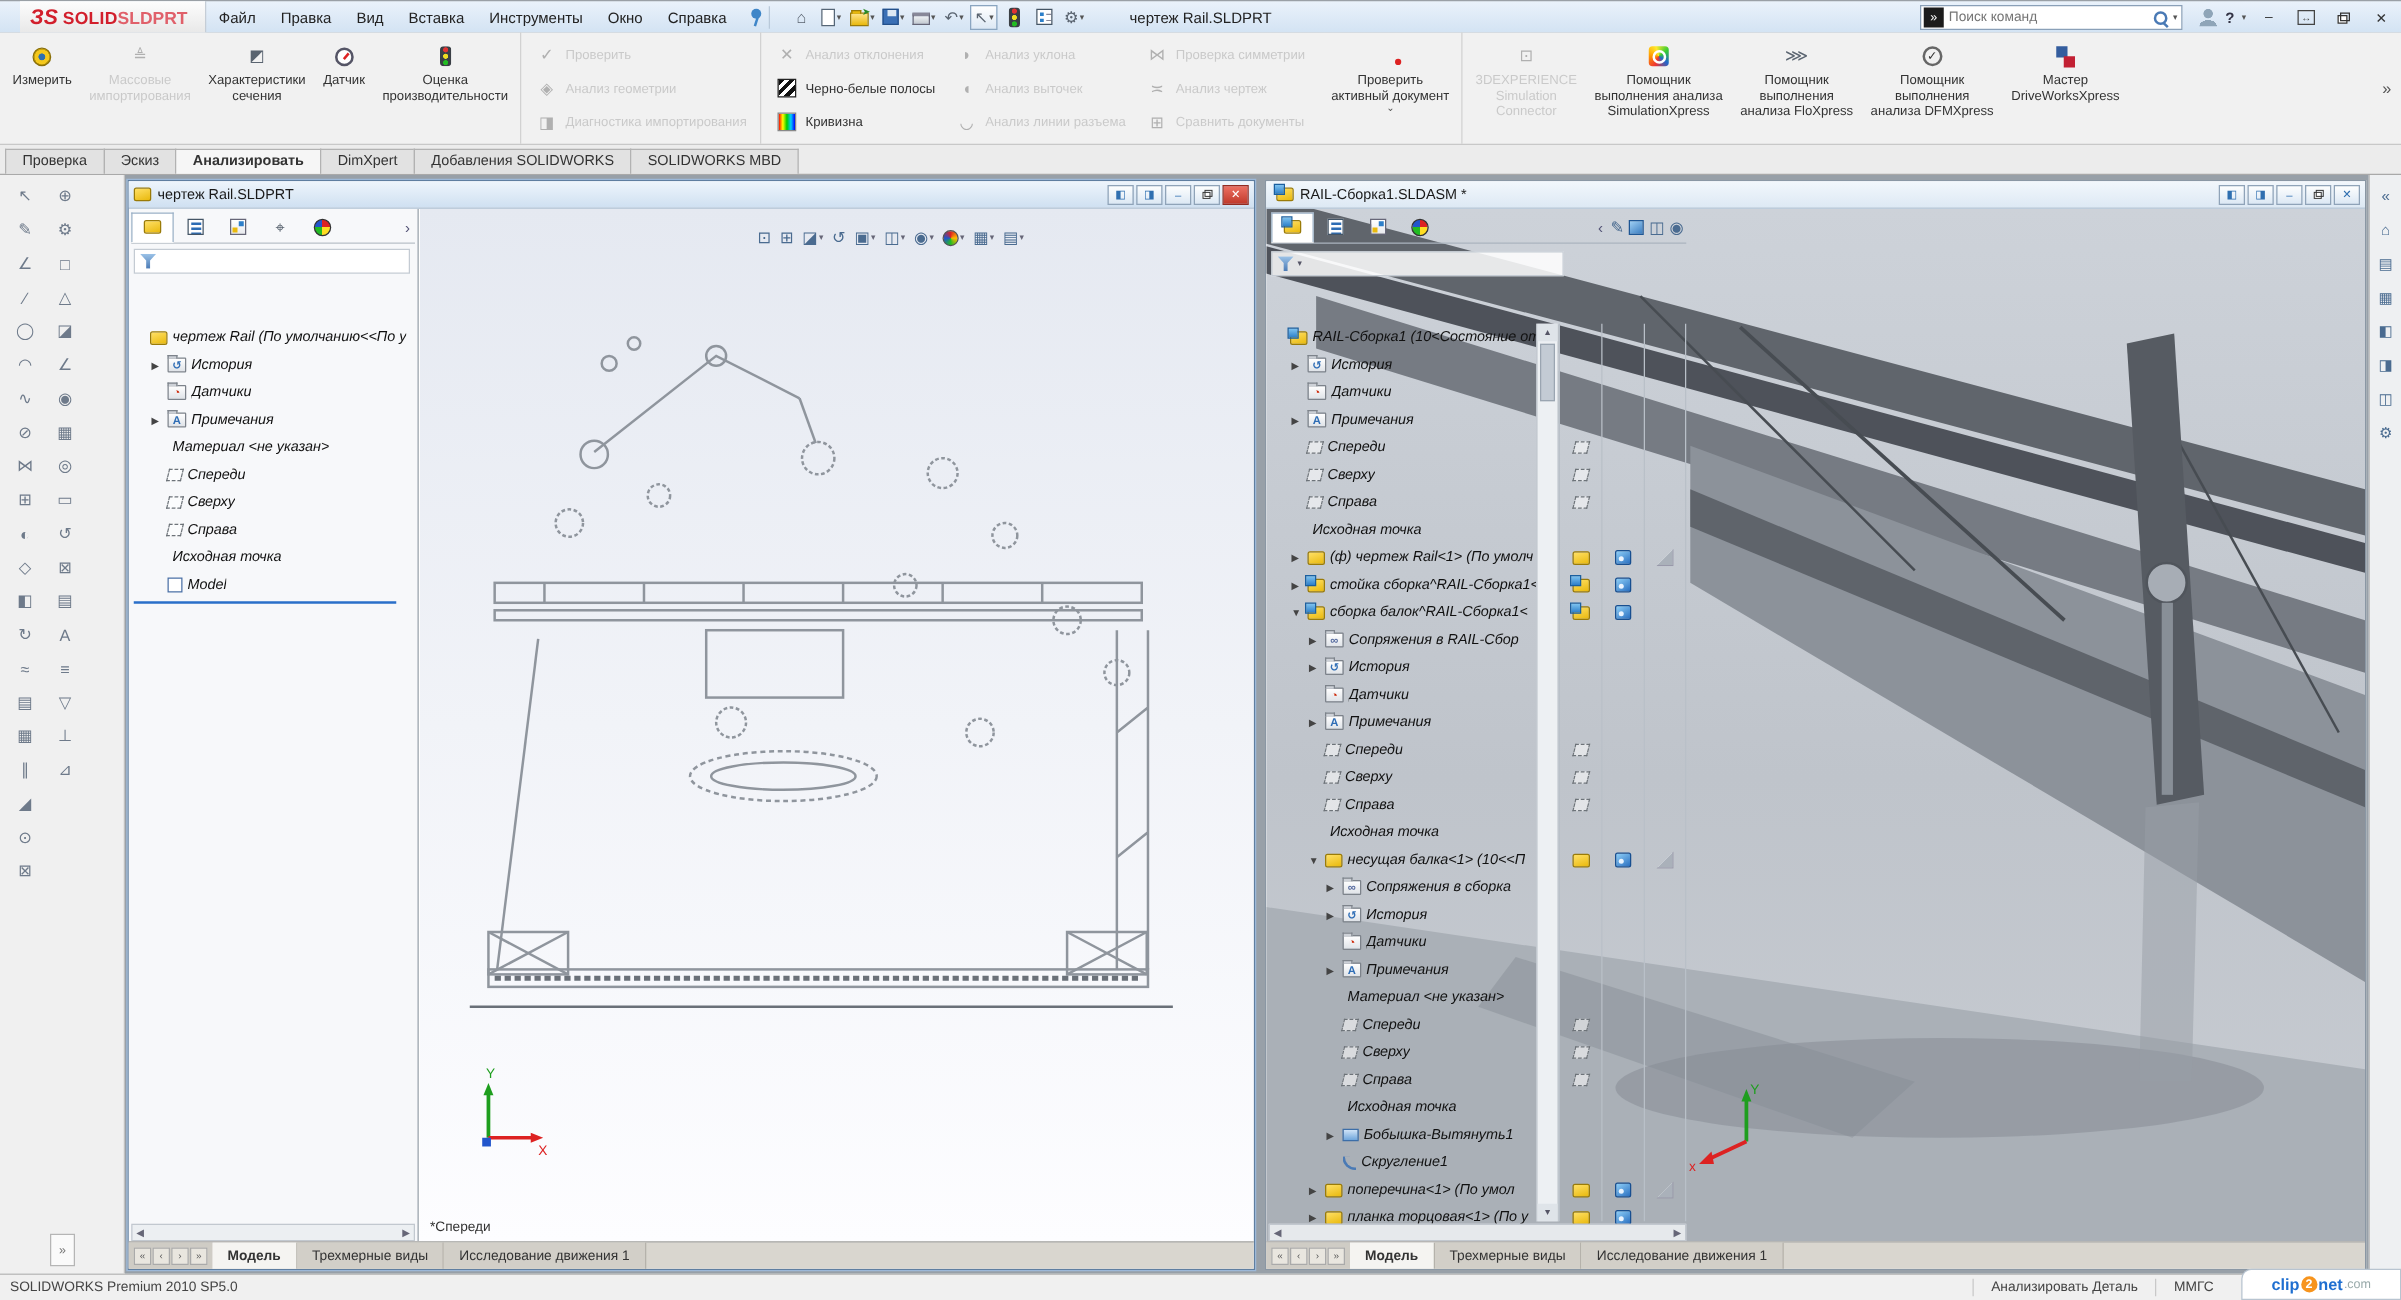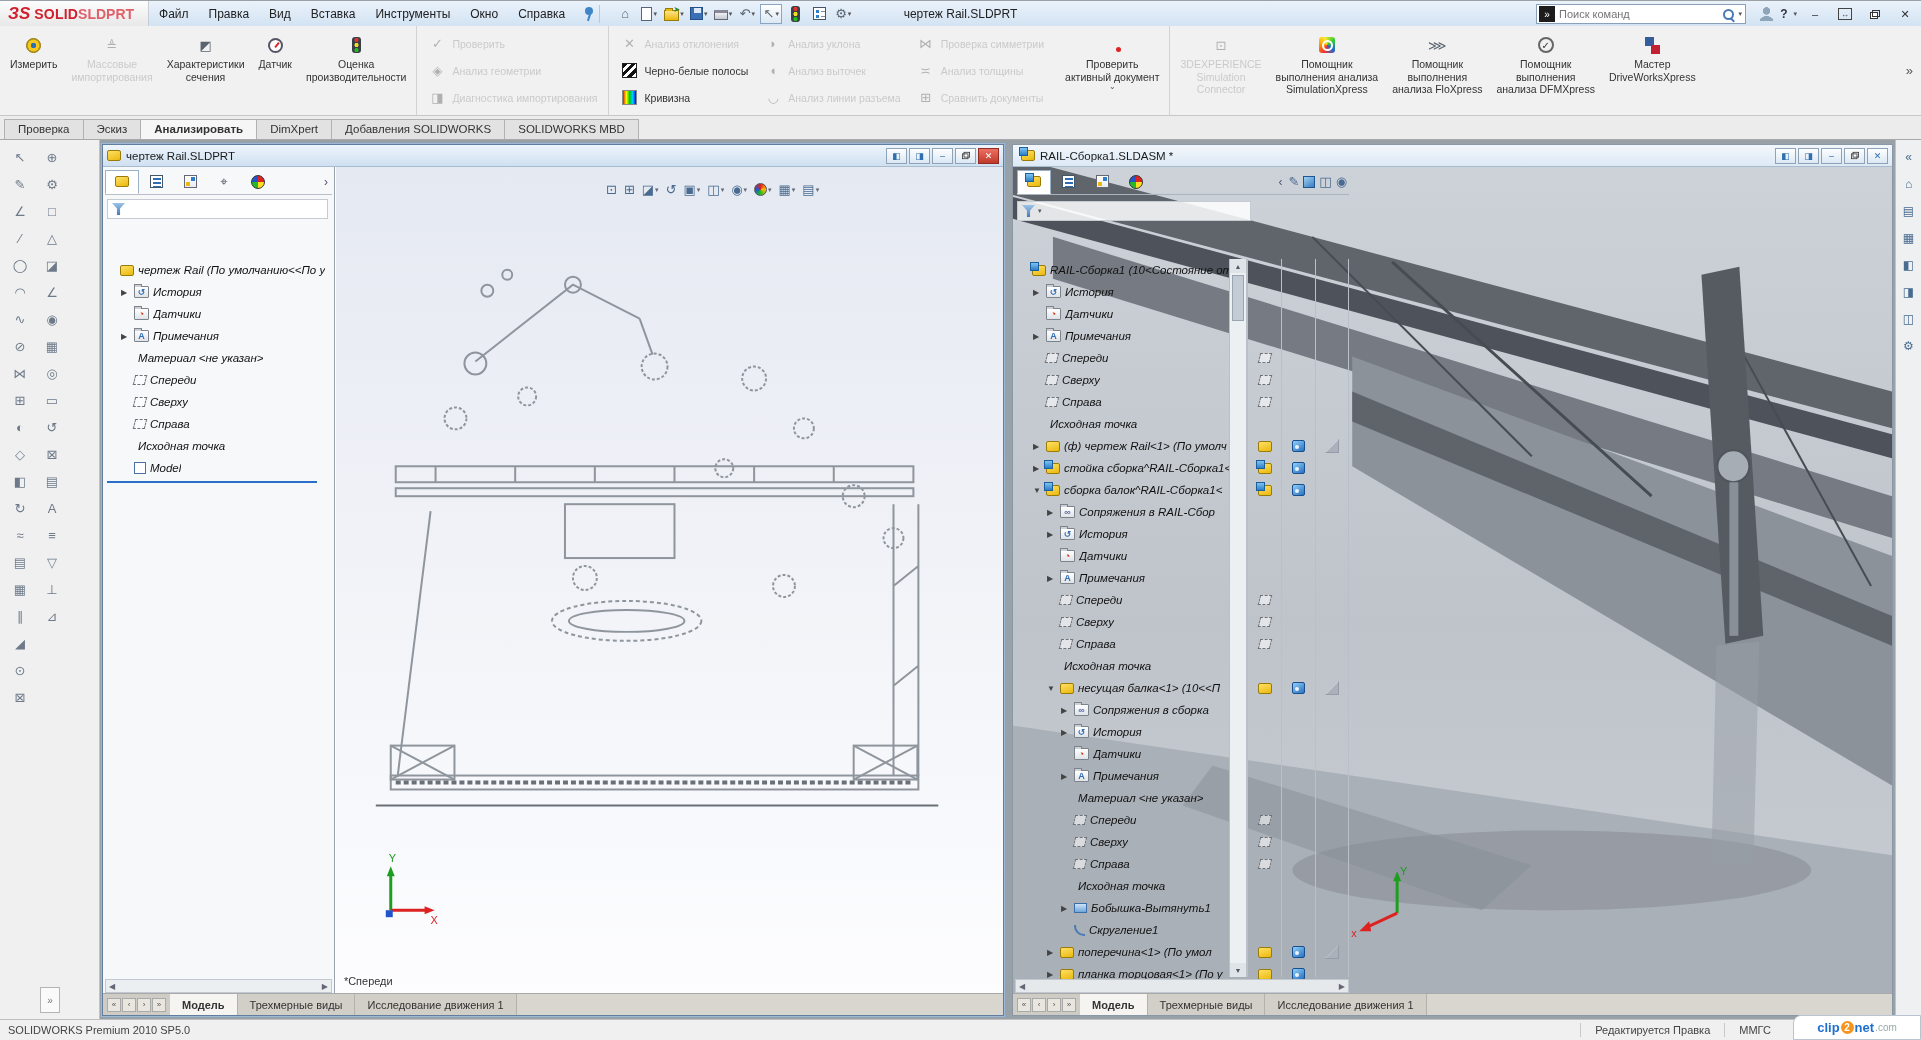--- a/index.html
+++ b/index.html
@@ -3,21 +3,21 @@
 <meta charset="utf-8">
 <style>
   * { margin:0; padding:0; box-sizing:border-box; }
   html,body { width:1921px; height:1040px; overflow:hidden;
     font-family:"Liberation Sans","DejaVu Sans",sans-serif; font-size:12px; color:#1b1b1b;
     background:#9aa0a6; }
 
   
   #titlebar { position:absolute; left:0; top:1px; width:1921px; height:26px;
     background:linear-gradient(#eaf2fb,#d3e3f3); border-bottom:1px solid #b9c9da;
-    display:flex; align-items:center; }
+    display:flex; align-items:center;padding-left:16px; }
   .logo { display:flex; align-items:center; gap:4px; padding:0 14px 0 8px; height:100%;
     background:linear-gradient(#fdfdfd,#e8e8e8); border-right:1px solid #c5cdd6; }
   .logo .ds { color:#d21f2c; font-weight:bold; font-style:italic; font-size:17px; }
   .logo .sw1 { color:#d21f2c; font-weight:bold; font-size:14px; letter-spacing:.2px; }
   .logo .sw2 { color:#e0606a; font-weight:bold; font-size:14px; }
   .menu-item { padding:0 10px; height:100%; display:flex; align-items:center; font-size:12px; color:#222; }
   .qa { display:flex; align-items:center; gap:2px; margin-left:10px; }
   .qa-btn { height:20px; min-width:22px; display:flex; align-items:center; justify-content:center;
     gap:1px; padding:0 2px; color:#3a5a7a; }
   .qa-btn .caret { font-size:7px; color:#555; }
@@ -429,21 +429,21 @@
         <div class="rbtn-small dis">
           <span class="sic">
             <span class="ic" style="font-size: 13px; color: rgb(90, 100, 112);">⋈</span>
           </span>
           <span class="rlab">Проверка симметрии</span>
         </div>
         <div class="rbtn-small dis">
           <span class="sic">
             <span class="ic" style="font-size: 13px; color: rgb(90, 100, 112);">≍</span>
           </span>
-          <span class="rlab">Анализ толщины</span>
+          <span class="rlab">Анализ чертеж</span>
         </div>
         <div class="rbtn-small dis">
           <span class="sic">
             <span class="ic" style="font-size: 13px; color: rgb(90, 100, 112);">⊞</span>
           </span>
           <span class="rlab">Сравнить документы</span>
         </div>
       </div>
     </div>
     <div class="rib-group rib-div">
@@ -1154,21 +1154,21 @@
       <span class="ts-ic">◨</span>
       <span class="ts-ic">◫</span>
       <span class="ts-ic">⚙</span>
     </div>
 </div>
 
 <div id="statusbar">
   <span id="sb-left">SOLIDWORKS Premium 2010 SP5.0</span>
   <div id="sb-right">
     <span class="sb-sep"></span>
-    <span>Редактируется Правка</span>
+    <span>Анализировать Деталь</span>
     <span class="sb-sep"></span>
     <span>ММГС</span>
   </div>
 </div>
 <div id="watermark">
   <span class="c1">clip</span>
   <span class="c2">2</span>
   <span class="c1">net</span>
   <span class="c3">.com</span>
 </div>

